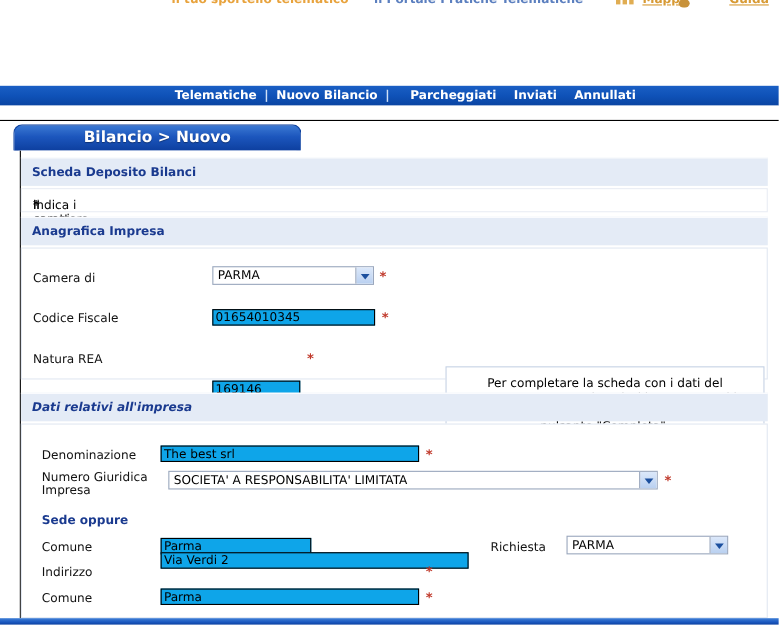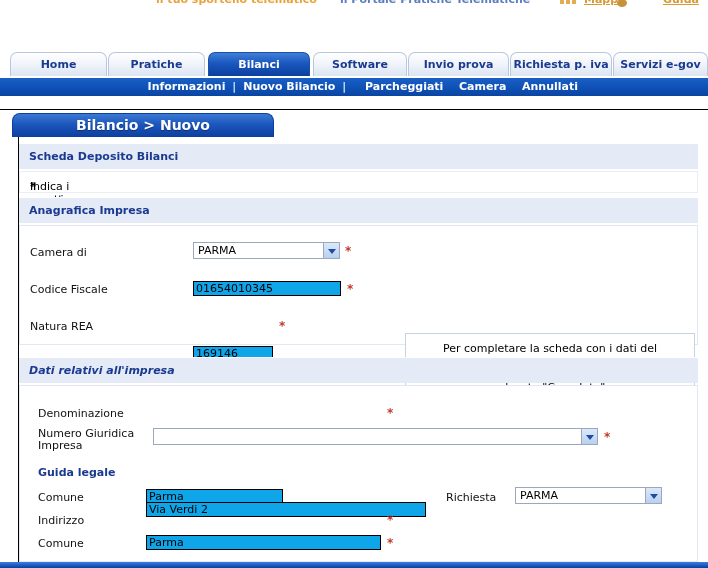--- a/index.html
+++ b/index.html
@@ -113,40 +113,31 @@
     <div class="t2">il Portale Pratiche Telematiche</div>
     <div class="sq" style="left:560px;"></div>
     <div class="sq" style="left:566px;"></div>
     <div class="sq" style="left:572px;"></div>
     <div class="lk" style="left:584px;">Mappa</div>
     <div class="dot"></div>
     <div class="lk" style="left:663px;">Guida</div>
   </div>
 
 
-  <div class="tabsbar">
-    <div class="tab" style="left:10px;  width:97px;">Home</div>
-    <div class="tab" style="left:108px; width:97px;">Pratiche</div>
-    <div class="tab active" style="left:208px; width:102px;">Bilanci</div>
-    <div class="tab" style="left:313px; width:94px;">Software</div>
-    <div class="tab" style="left:408px; width:101px;">Invio prova</div>
-    <div class="tab" style="left:510px; width:102px;">Richiesta p. iva</div>
-    <div class="tab" style="left:613px; width:95px;">Servizi e-gov</div>
-  </div>
 
   <div class="subnav">
     <div class="inner">
-      <a>Informazioni</a>
+      <a>Telematiche</a>
       <span class="sep">|</span>
       <a>Nuovo Bilancio</a>
       <span class="sep">|</span>
       <span class="gap"></span>
       <a>Parcheggiati</a>
       <span class="gap"></span>
-      <a>Camera</a>
+      <a>Inviati</a>
       <span class="gap"></span>
       <a>Annullati</a>
     </div>
   </div>
 
   <div class="whitegap"></div>
   <div class="blackline"></div>
 
   <div class="titletab">Bilancio &gt; Nuovo</div>
 
@@ -191,30 +182,32 @@
       </div>
     </div>
 
     <div class="sect" style="top:220px;font-style:italic;">
       <span>Dati relativi all'impresa</span>
     </div>
 
     <div class="fieldbox" style="left:0;top:248px;width:679px;height:177px;">
 
       <div class="lbl" style="left:18px;top:21px;">Denominazione</div>
+      <div class="txt" style="left:126px;top:19px;width:235px;">The best srl</div>
       <div class="star" style="left:367px;top:22px;">*</div>
 
       <div class="lbl" style="left:18px;top:41px;">Numero Giuridica</div>
       <div class="lbl" style="left:18px;top:53px;">Impresa</div>
       <div class="sel" style="left:133px;top:42px;width:445px;">
+        <span>SOCIETA' A RESPONSABILITA' LIMITATA</span>
         <span class="arrow"></span>
       </div>
       <div class="star" style="left:584px;top:46px;">*</div>
 
-      <div class="lbl" style="left:18px;top:80px;font-weight:bold;color:#1a3a8f;font-size:11px;">Guida legale</div>
+      <div class="lbl" style="left:18px;top:80px;font-weight:bold;color:#1a3a8f;font-size:11px;">Sede oppure</div>
 
       <div class="lbl" style="left:18px;top:105px;">Comune</div>
       <div class="txt" style="left:126px;top:103px;width:137px;">Parma</div>
 
       <div class="lbl" style="left:426px;top:105px;">Richiesta</div>
       <div class="sel" style="left:495px;top:101px;width:147px;">
         <span>PARMA</span>
         <span class="arrow"></span>
       </div>
 

